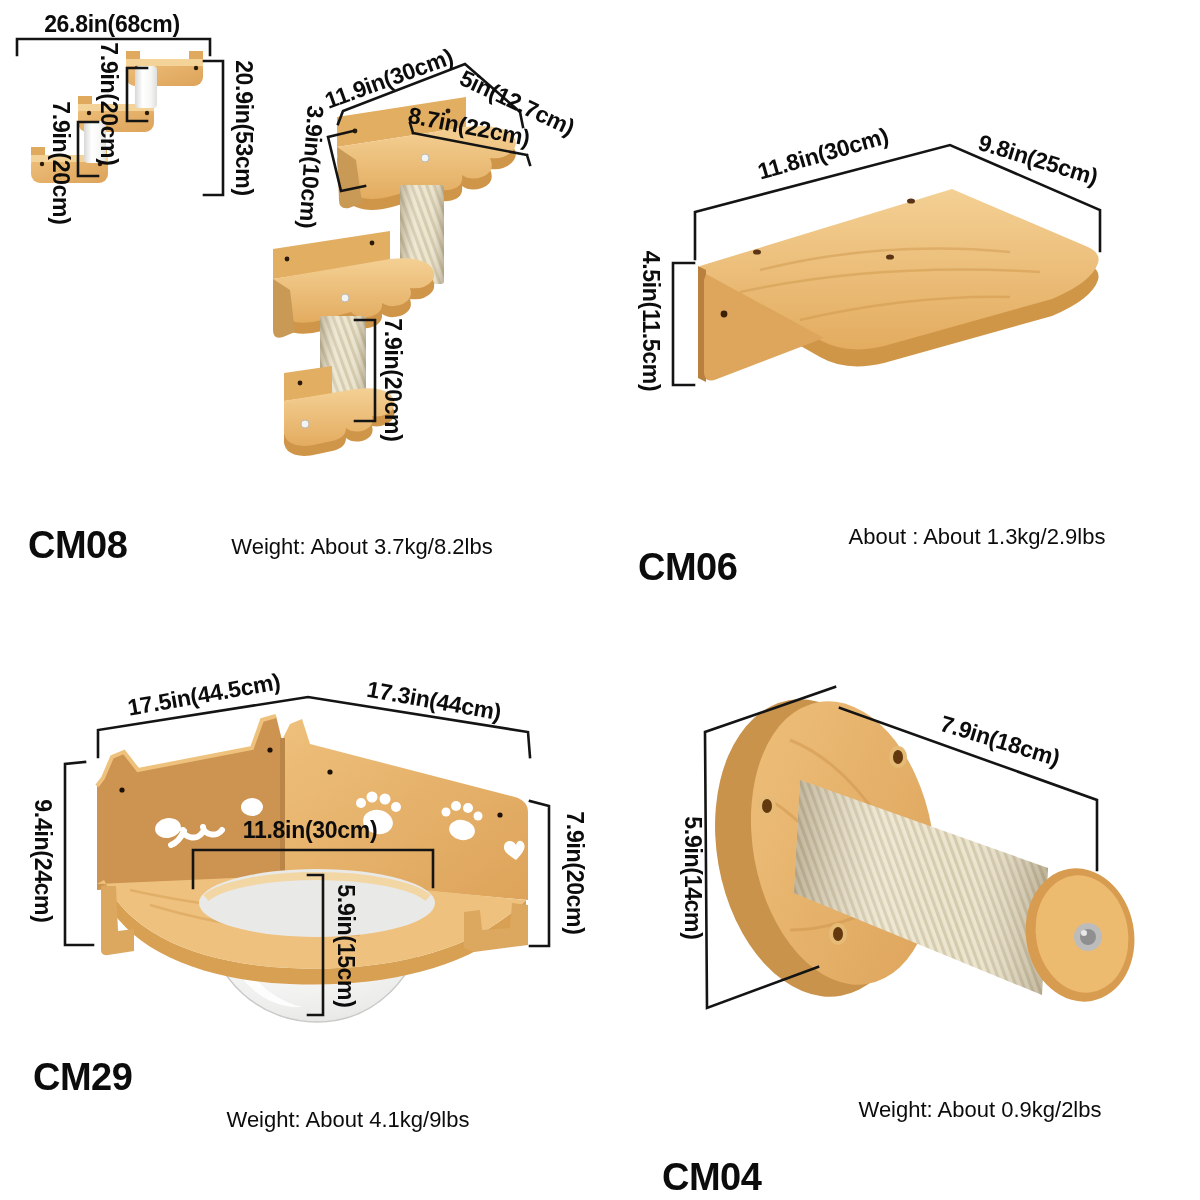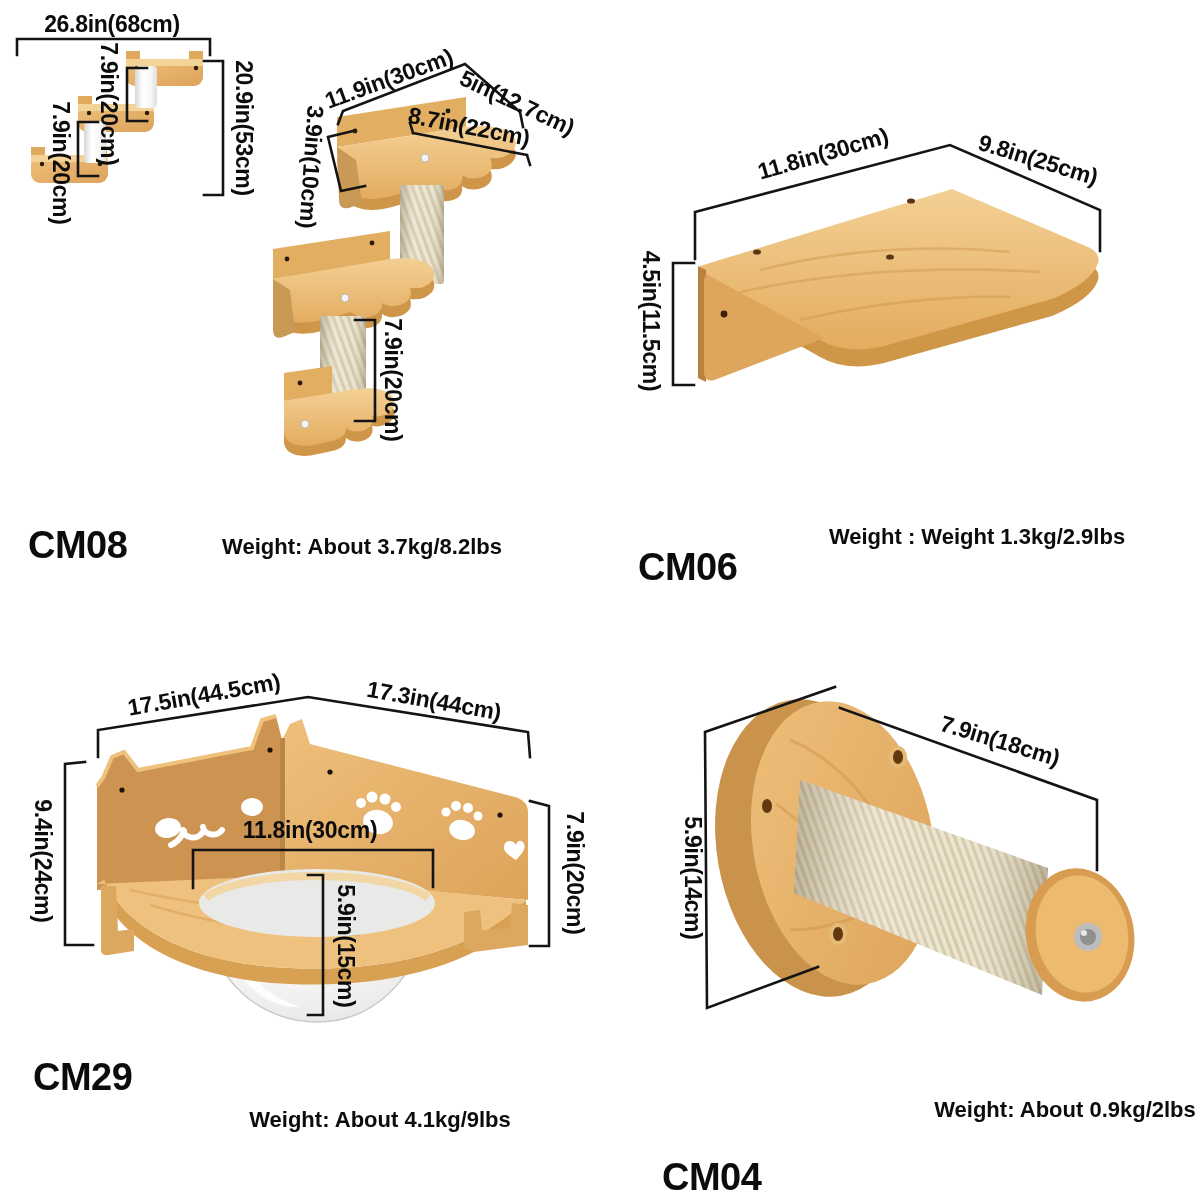--- a/index.html
+++ b/index.html
@@ -1,21 +1,21 @@
 <!DOCTYPE html>
 <html><head>
 <meta charset="utf-8">
 <style>
   html,body{margin:0;padding:0;background:#fff;}
   #canvas{position:relative;width:1200px;height:1200px;background:#fff;overflow:hidden;
           font-family:"Liberation Sans","DejaVu Sans",sans-serif;color:#0c0c0c;text-align:center;}
   .dim{position:absolute;transform:translate(-50%,-50%) rotate(var(--r,0deg));
        font-size:23px;font-weight:700;white-space:nowrap;letter-spacing:-0.3px;color:#0c0c0c;}
   .pcode{position:absolute;font-size:38px;font-weight:700;letter-spacing:-0.5px;}
-  .pweight{position:absolute;transform:translate(-50%,-50%);font-size:22px;font-weight:700;white-space:nowrap;}
+  .pweight{position:absolute;transform:translate(-50%,-50%);font-size:22px;font-weight:400;white-space:nowrap;}
   svg{position:absolute;overflow:visible;}
   .dl{stroke:#141414;stroke-width:2.6;fill:none;stroke-linecap:square;stroke-linejoin:miter;}
 </style>
 </head>
 <body>
 
 <div id="canvas">
 
   <svg width="0" height="0">
     <defs>
@@ -168,21 +168,21 @@
       <g>
         <path class="dl" d="M695,259 L695,212 L950,145 L1100,210 L1100,251"></path>
         <path class="dl" d="M694,263 L673,263 L673,385 L694,385"></path>
       </g>
     </svg>
 
     <div class="dim" style="left:823px;top:154px;--r:-16deg">11.8in(30cm)</div>
     <div class="dim" style="left:1038px;top:160px;--r:17deg">9.8in(25cm)</div>
     <div class="dim" style="left:650px;top:321px;--r:90deg">4.5in(11.5cm)</div>
     <div class="pcode" style="left:638px;top:546px">CM06</div>
-    <div class="pweight" style="left:977px;top:537px">Weight : Weight 1.3kg/2.9lbs</div>
+    <div class="pweight" style="left:977px;top:537px">About : About 1.3kg/2.9lbs</div>
   </section>
 
   <section>
     <svg style="left:15px;top:655px" width="585" height="400" viewBox="15 655 585 400">
       <g>
 
         <g>
           <path d="M97,786 L103,778 L112,757 L124,752 L138,770 L252,748 L262,720 L276,716 L282,740 L282,878 L97,890 Z" fill="#cd9350"></path>
           <path d="M97,786 L103,778 L112,757 L124,752 L138,770 L252,748 L262,720 L276,716" stroke="#eec27d" stroke-width="4" fill="none"></path>
           <ellipse cx="168" cy="828" rx="13" ry="10" fill="#fff" transform="rotate(-10 168 828)"></ellipse>
@@ -238,21 +238,21 @@
       </g>
     </svg>
 
     <div class="dim" style="left:204px;top:695px;--r:-10deg">17.5in(44.5cm)</div>
     <div class="dim" style="left:434px;top:701px;--r:10deg">17.3in(44cm)</div>
     <div class="dim" style="left:42px;top:861px;--r:90deg">9.4in(24cm)</div>
     <div class="dim" style="left:310px;top:830px">11.8in(30cm)</div>
     <div class="dim" style="left:345px;top:946px;--r:90deg">5.9in(15cm)</div>
     <div class="dim" style="left:574px;top:873px;--r:90deg">7.9in(20cm)</div>
     <div class="pcode" style="left:33px;top:1056px">CM29</div>
-    <div class="pweight" style="left:380px;top:1120px">Weight: About 4.1kg/9lbs</div>
+    <div class="pweight" style="left:348px;top:1120px">Weight: About 4.1kg/9lbs</div>
   </section>
 
   <section>
     <svg style="left:640px;top:670px" width="560" height="420" viewBox="640 670 560 420">
       <g>
 
         <g>
           <ellipse cx="815" cy="848" rx="98" ry="150" fill="#c9934c" transform="rotate(-10 815 848)"></ellipse>
           <ellipse cx="843" cy="843" rx="90" ry="143" fill="url(#woodFace)" transform="rotate(-10 843 843)"></ellipse>
           <path d="M790,740 Q840,760 880,820 M770,800 Q820,830 850,900 M790,930 Q840,930 890,900" stroke="rgba(200,140,70,0.4)" stroke-width="3" fill="none"></path>
@@ -281,16 +281,16 @@
       </g>
       <g>
         <path class="dl" d="M835,687 L705,732 L707,1008 L818,967"></path>
         <path class="dl" d="M840,708 L1097,800 L1097,870"></path>
       </g>
     </svg>
 
     <div class="dim" style="left:1000px;top:741px;--r:17deg">7.9in(18cm)</div>
     <div class="dim" style="left:692px;top:878px;--r:90deg">5.9in(14cm)</div>
     <div class="pcode" style="left:662px;top:1156px">CM04</div>
-    <div class="pweight" style="left:1065px;top:1110px">Weight: About 0.9kg/2lbs</div>
+    <div class="pweight" style="left:980px;top:1110px">Weight: About 0.9kg/2lbs</div>
   </section>
 
 </div>
 
 </body></html>

